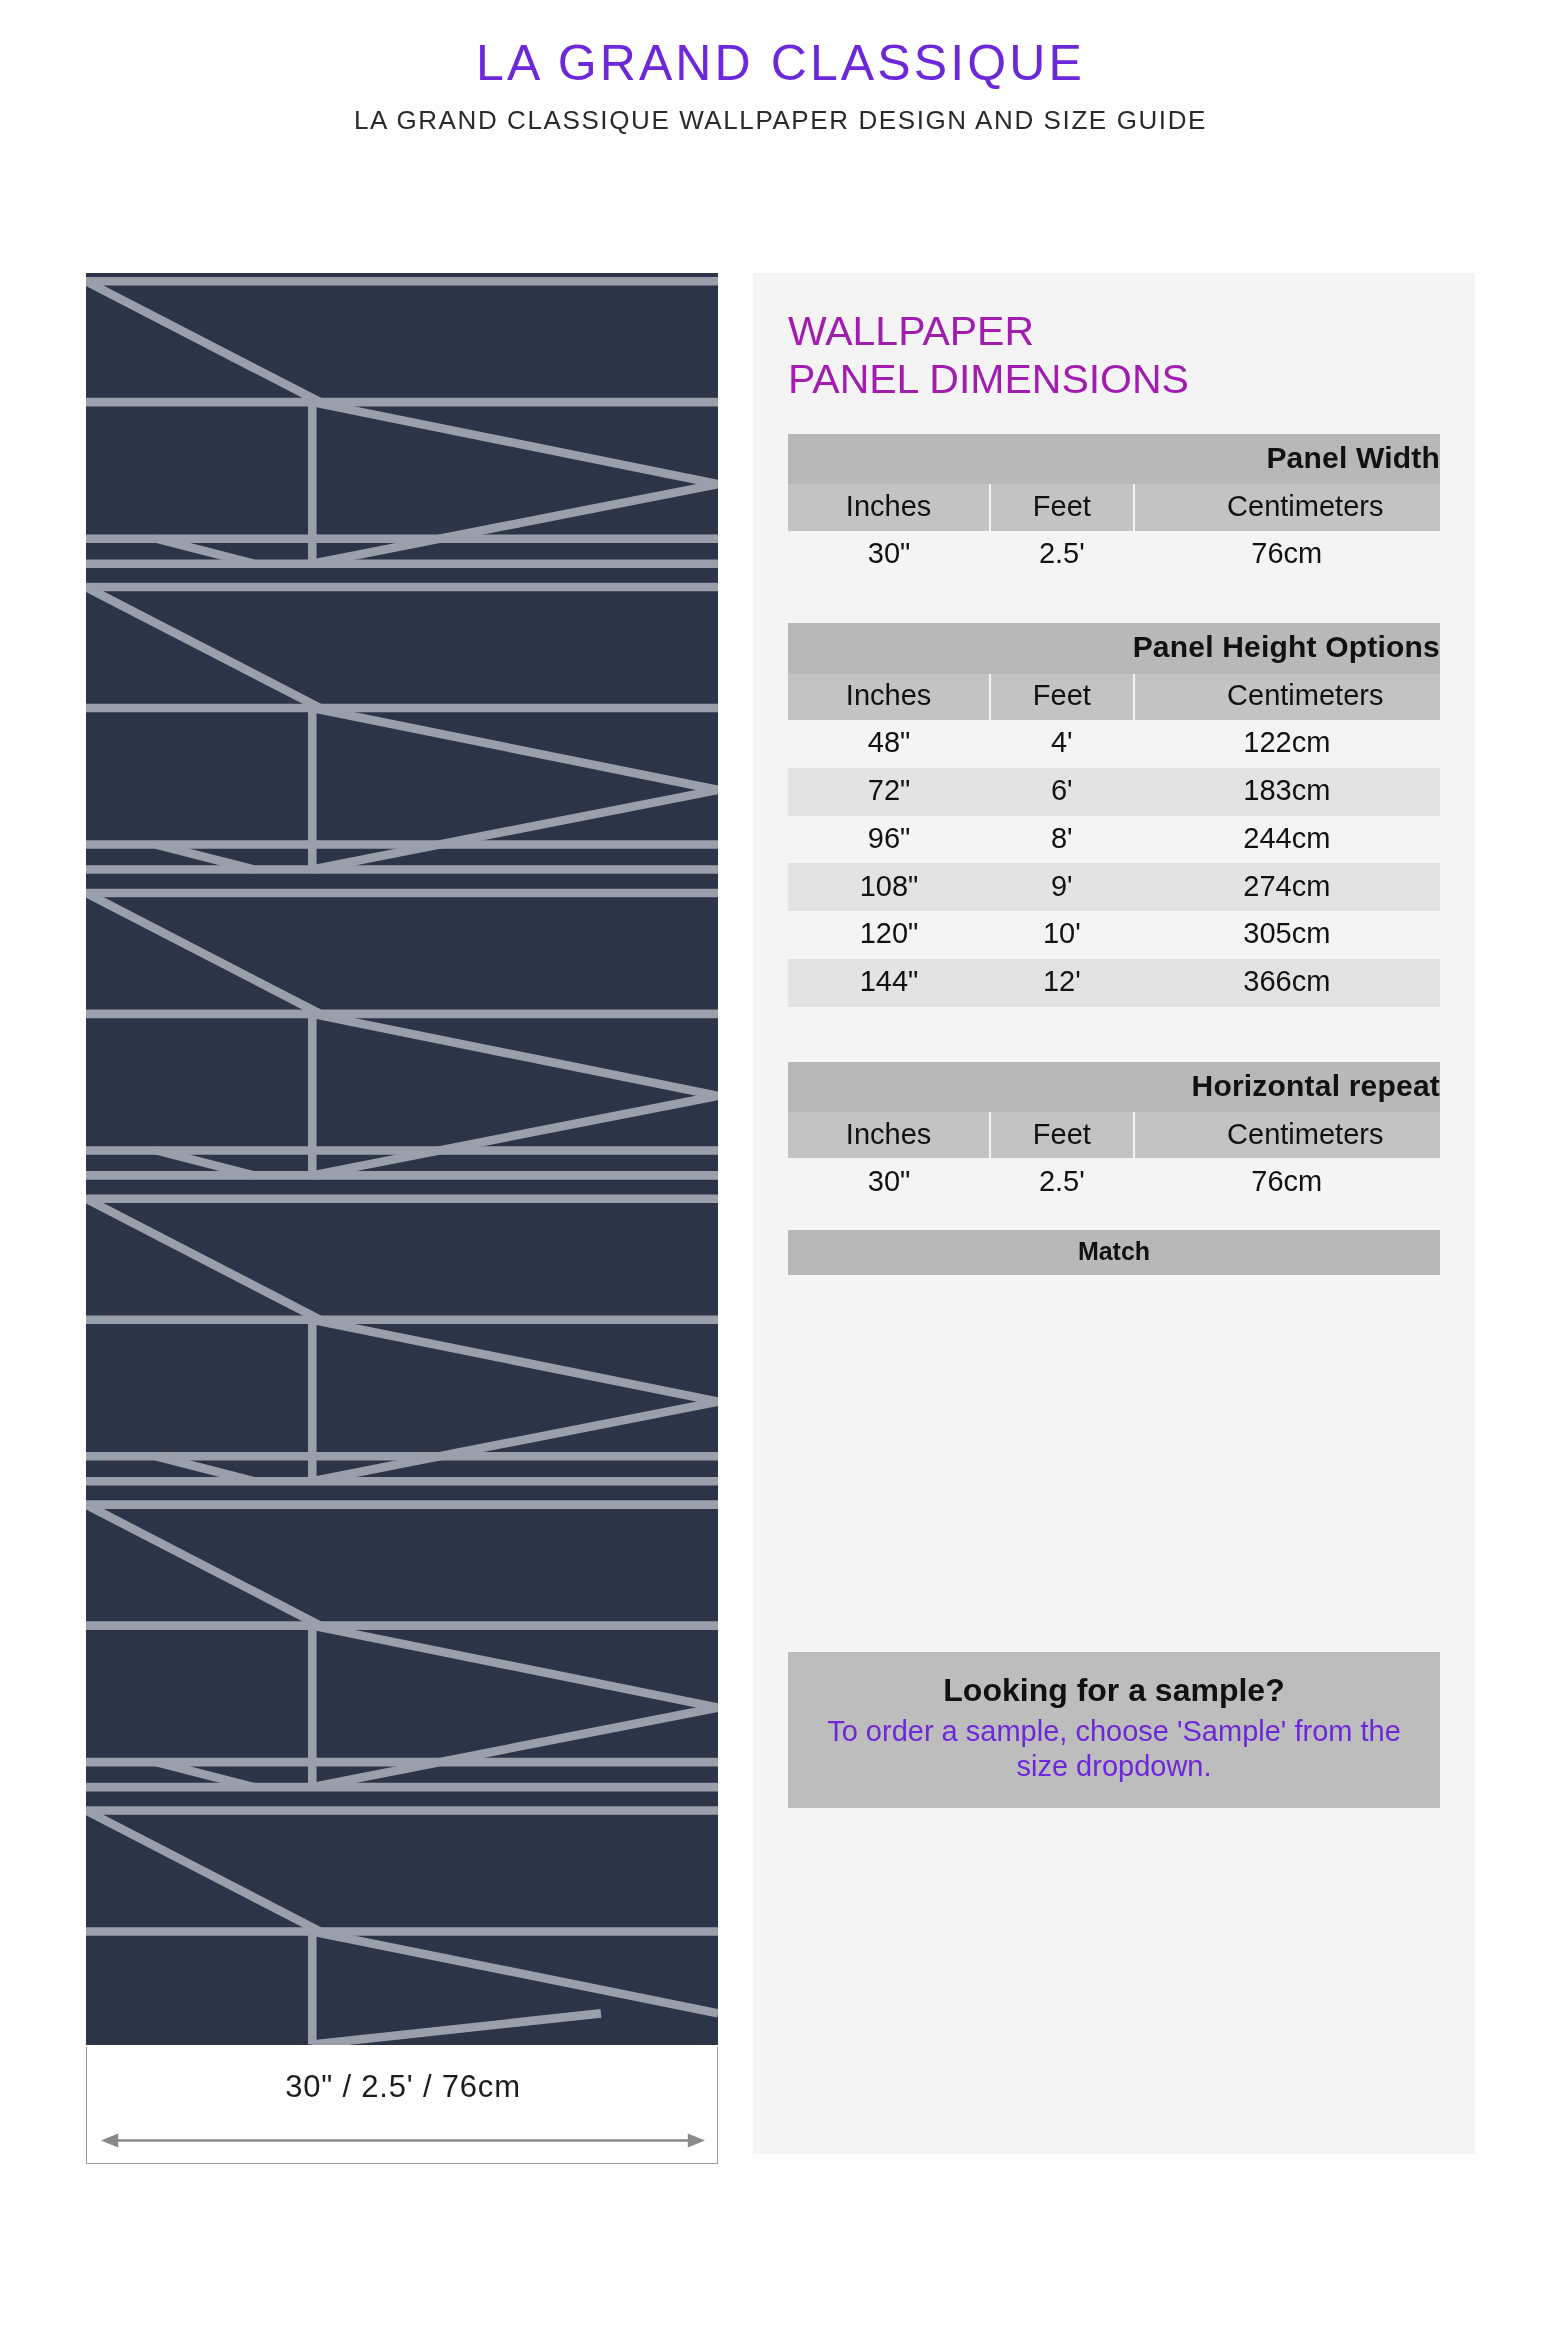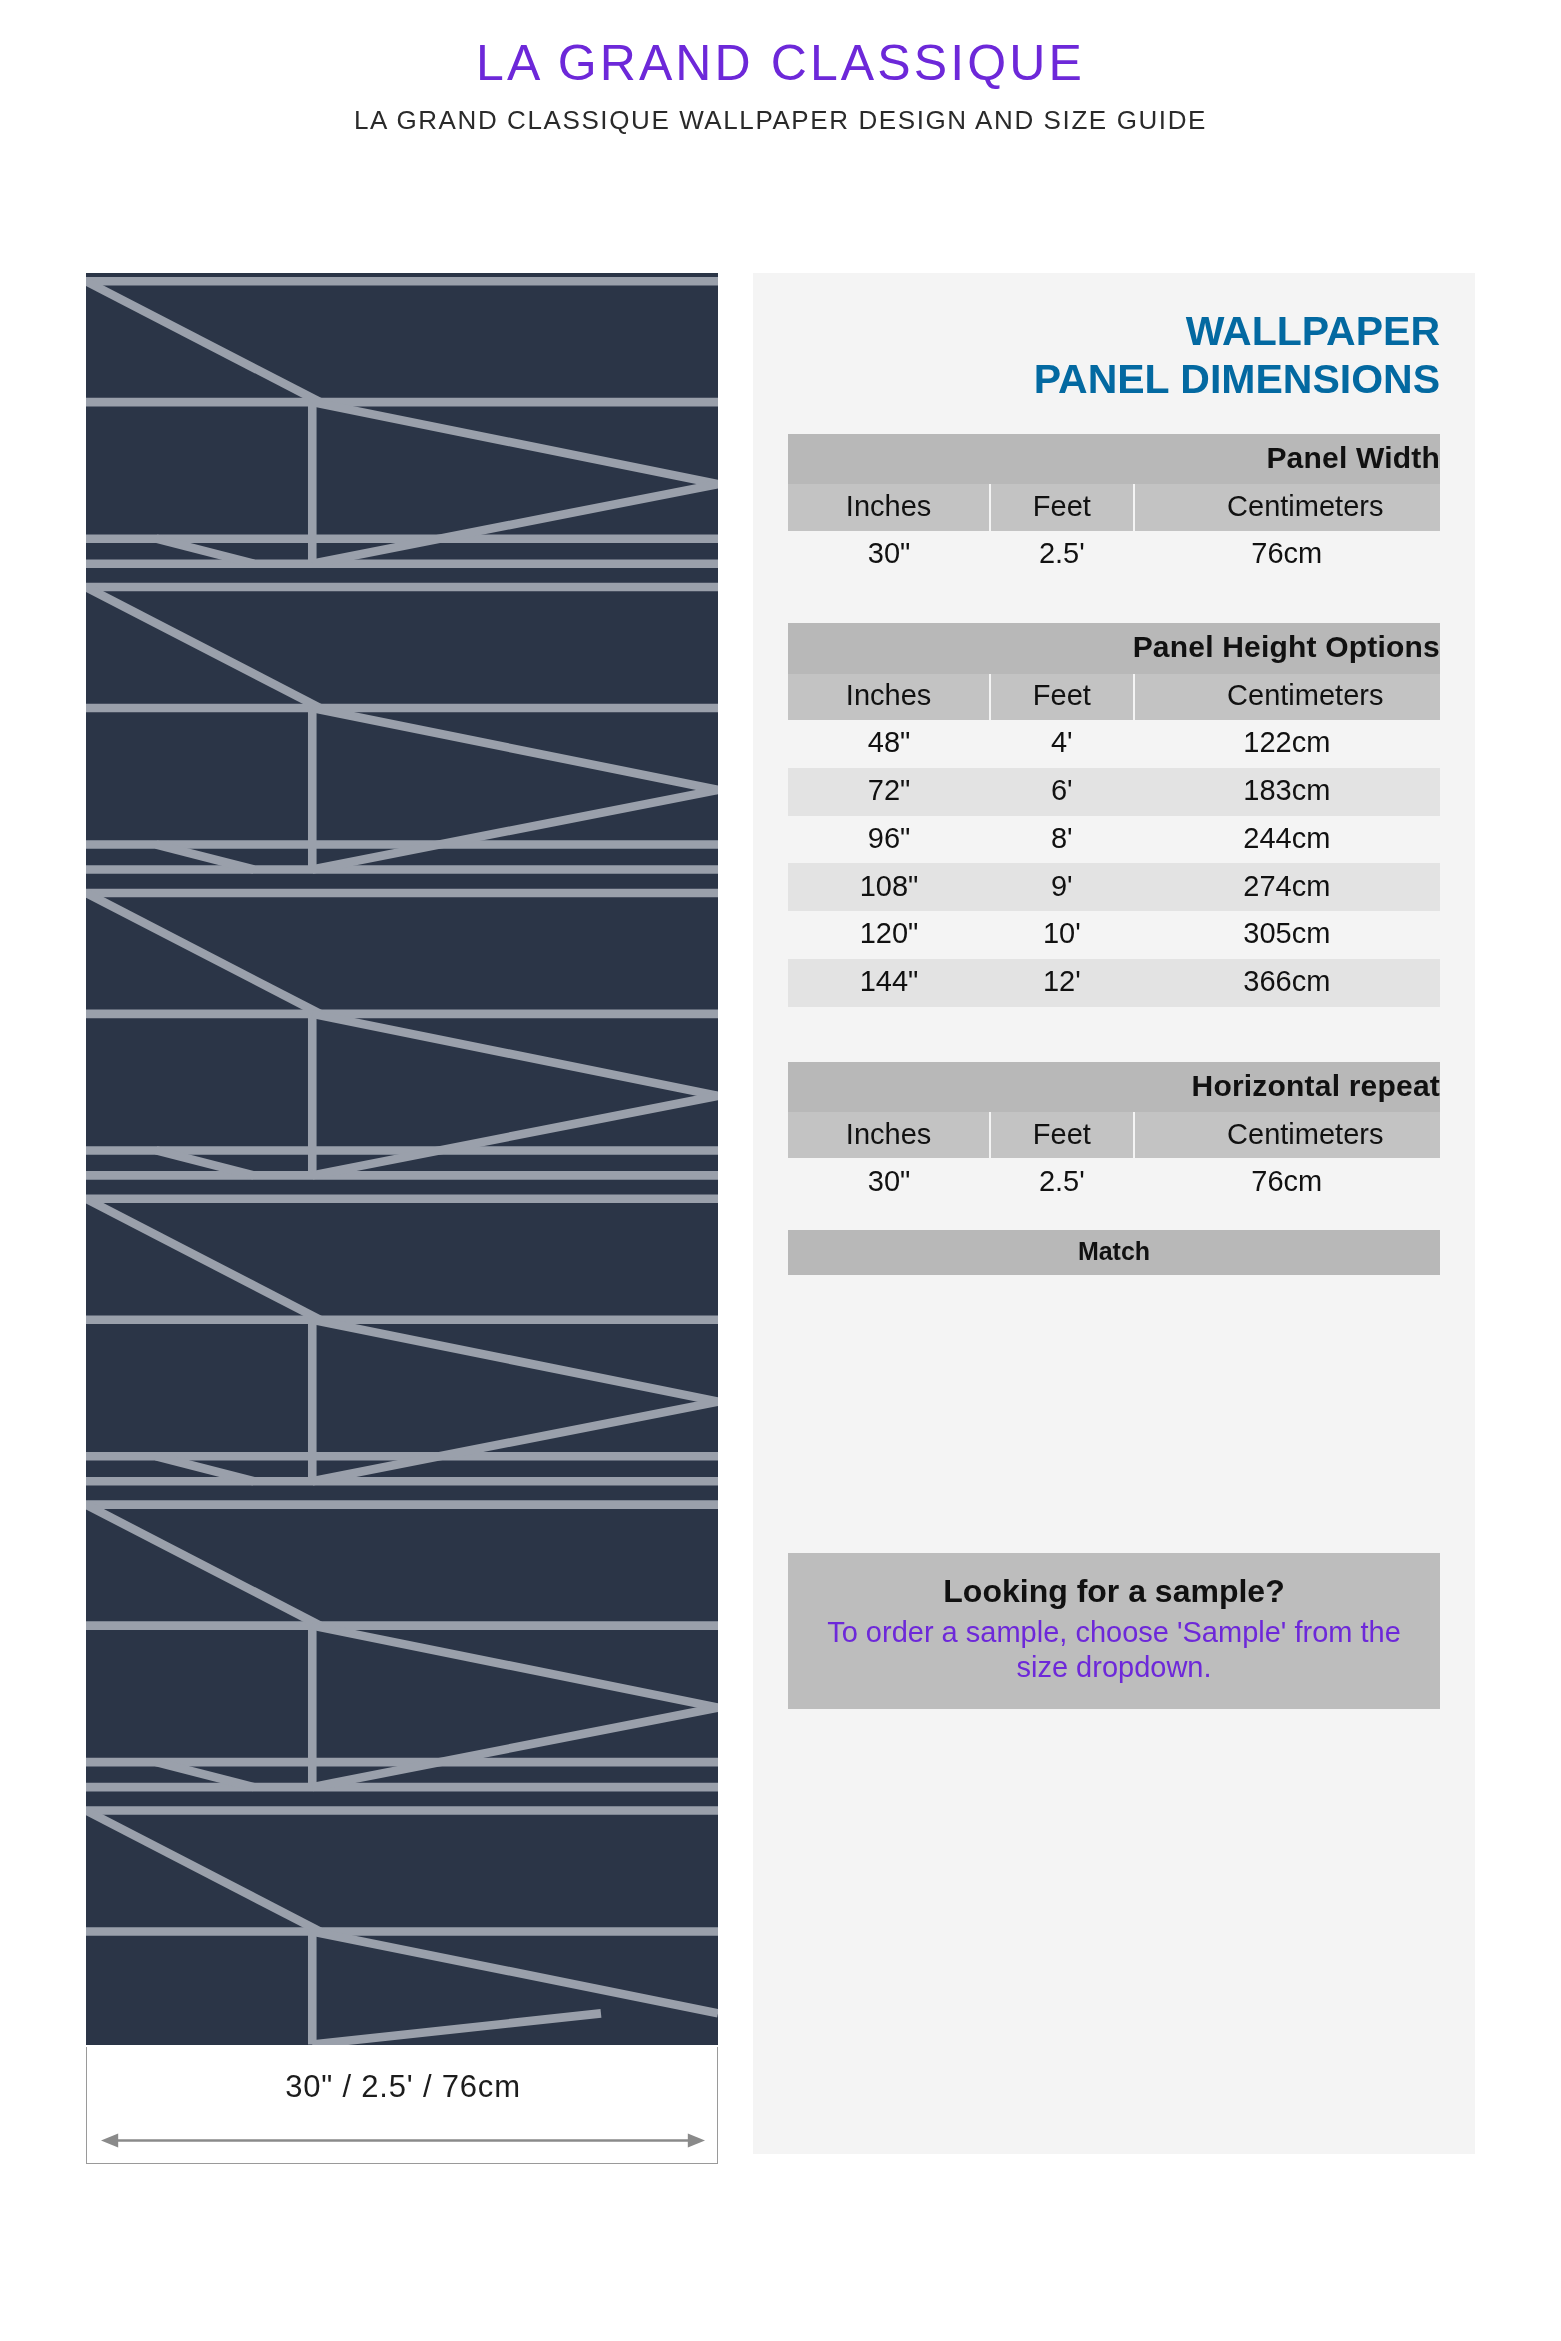--- a/index.html
+++ b/index.html
@@ -97,25 +97,25 @@
   .spec {
     position: absolute;
     left: 753px;
     top: 0;
     width: 722px;
     height: 1881px;
     background: #f4f4f4;
     padding: 35px 35px 0 35px;
   }
   .spec-title {
-    text-align: right;
+    text-align: left;
     font-size: 41px;
-    font-weight: 700;
+    font-weight: 400;
     line-height: 1.17;
-    color: #0369a1;
+    color: #a21caf;
     margin-bottom: 30px;
   }
 
   .band {
     background: #b8b8b8;
     text-align: right;
     font-size: 30px;
     font-weight: 700;
     color: #111;
     padding: 7px 0 9.4px;
@@ -166,21 +166,21 @@
     font-size: 31px;
     font-weight: 300;
     color: #111;
     padding: 7.8px 0 11px;
     margin-top: 3.1px;
   }
 
   .sample {
     position: absolute;
     left: 35px;
-    top: 1280px;
+    top: 1379px;
     width: 652px;
     background: #bdbdbd;
     padding: 20px 15.6px 23.4px;
     text-align: center;
   }
   .sample-title {
     font-size: 32px;
     font-weight: 700;
     color: #111;
     margin-bottom: 4.7px;

